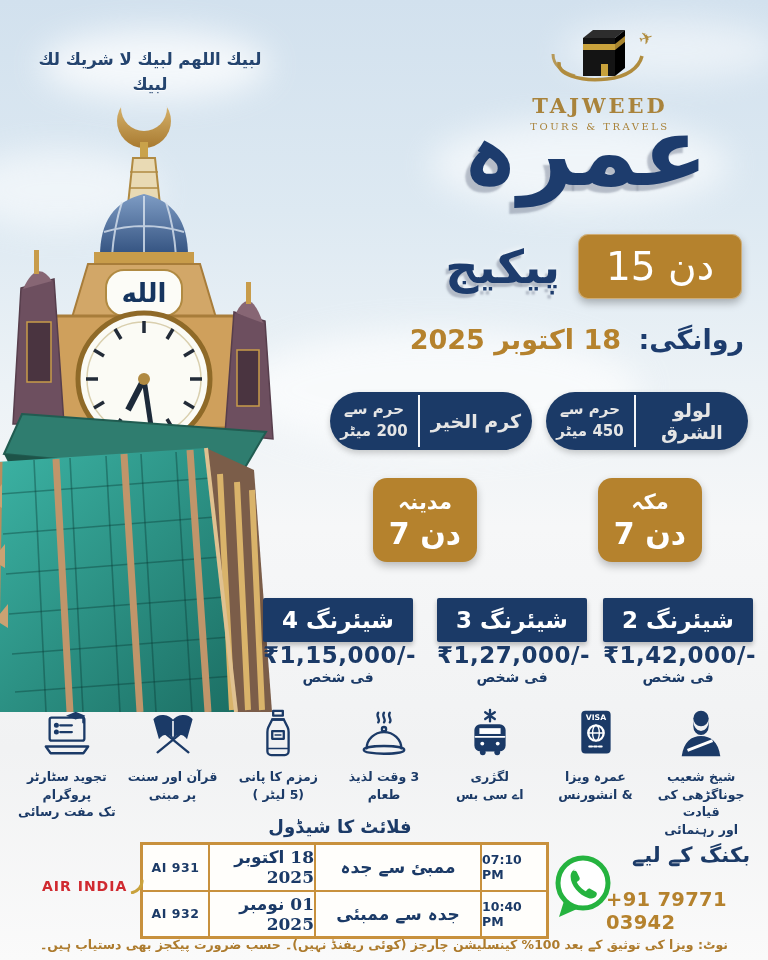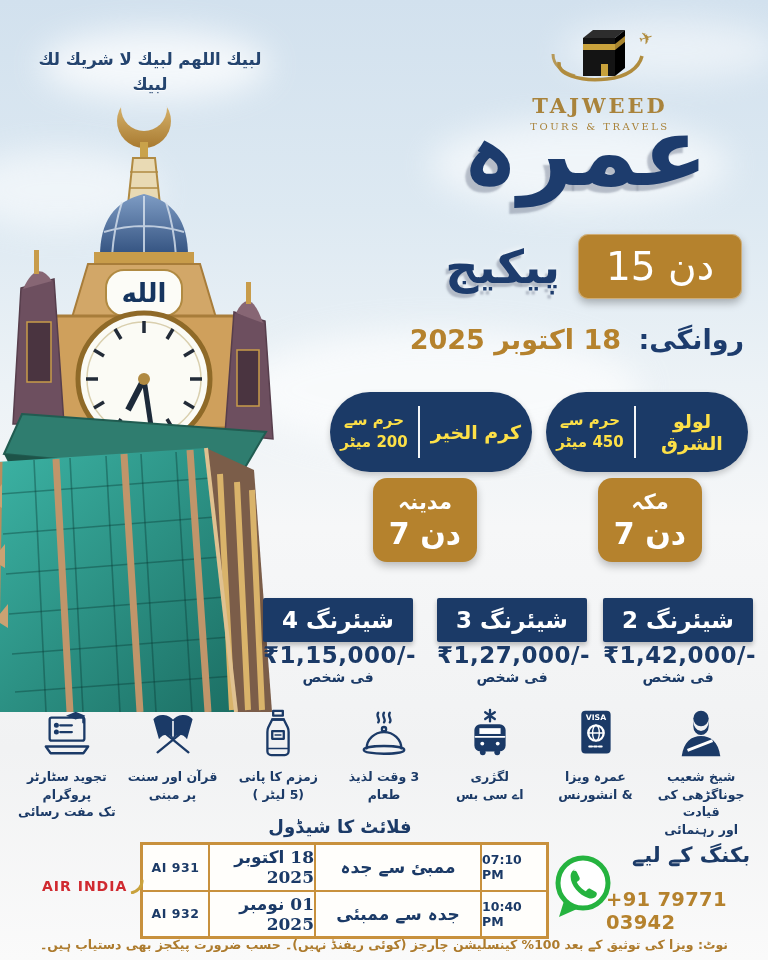--- a/index.html
+++ b/index.html
@@ -39,22 +39,22 @@
     padding:10px 28px;border-radius:10px;direction:ltr;
     box-shadow:0 4px 8px rgba(0,0,0,.28),inset 0 0 0 1px rgba(255,255,255,.35);}
 
   
   .departure{position:absolute;top:324px;right:24px;direction:rtl;font-size:27px;
     font-weight:bold;white-space:nowrap;}
   .departure .lbl{color:#1d3c6d;}
   .departure .dt{color:#b5822d;margin-right:8px;}
 
   
-  .pill{position:absolute;top:392px;width:202px;height:80px;background:#1b3a67;
-    border-radius:40px;display:flex;flex-direction:row;align-items:center;color:#fde047;
+  .pill{position:absolute;top:392px;width:202px;height:58px;background:#1b3a67;
+    border-radius:40px;display:flex;flex-direction:row;align-items:center;color:#e5e5e5;
     box-shadow:0 3px 6px rgba(0,0,0,.2);}
   .pill-right{right:20px;}
   .pill-left{left:330px;}
   .pill .dist{flex:0 0 88px;text-align:center;font-size:15px;font-weight:bold;
     line-height:1.45;direction:rtl;}
   .pill .divider{width:2px;height:52px;background:#ffffff;opacity:.95;}
   .pill .hname{flex:1;text-align:center;font-size:19px;font-weight:bold;direction:rtl;padding:0 6px;}
 
   
   .day-badge{position:absolute;top:478px;width:104px;height:84px;background:#b5822d;

